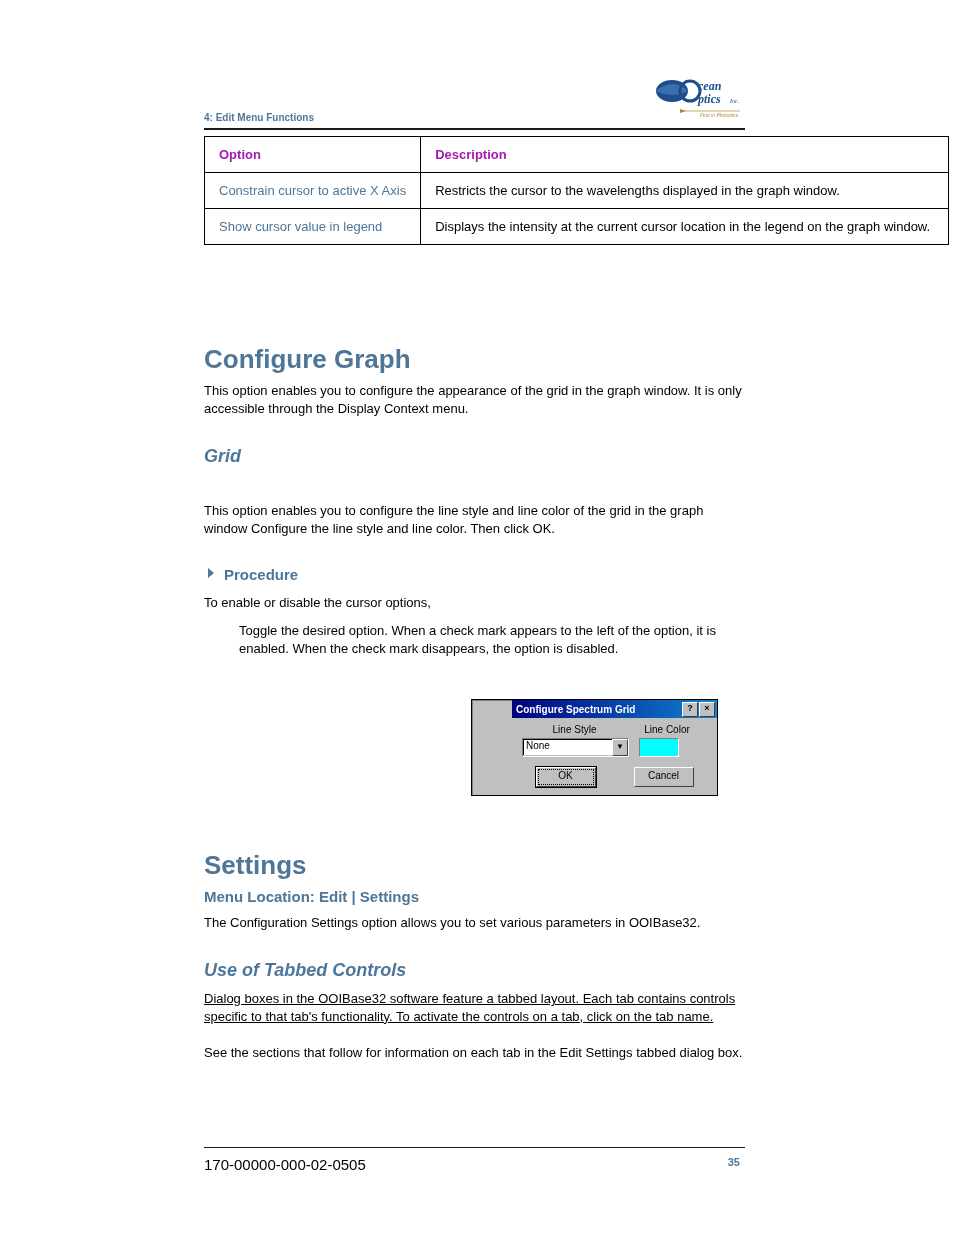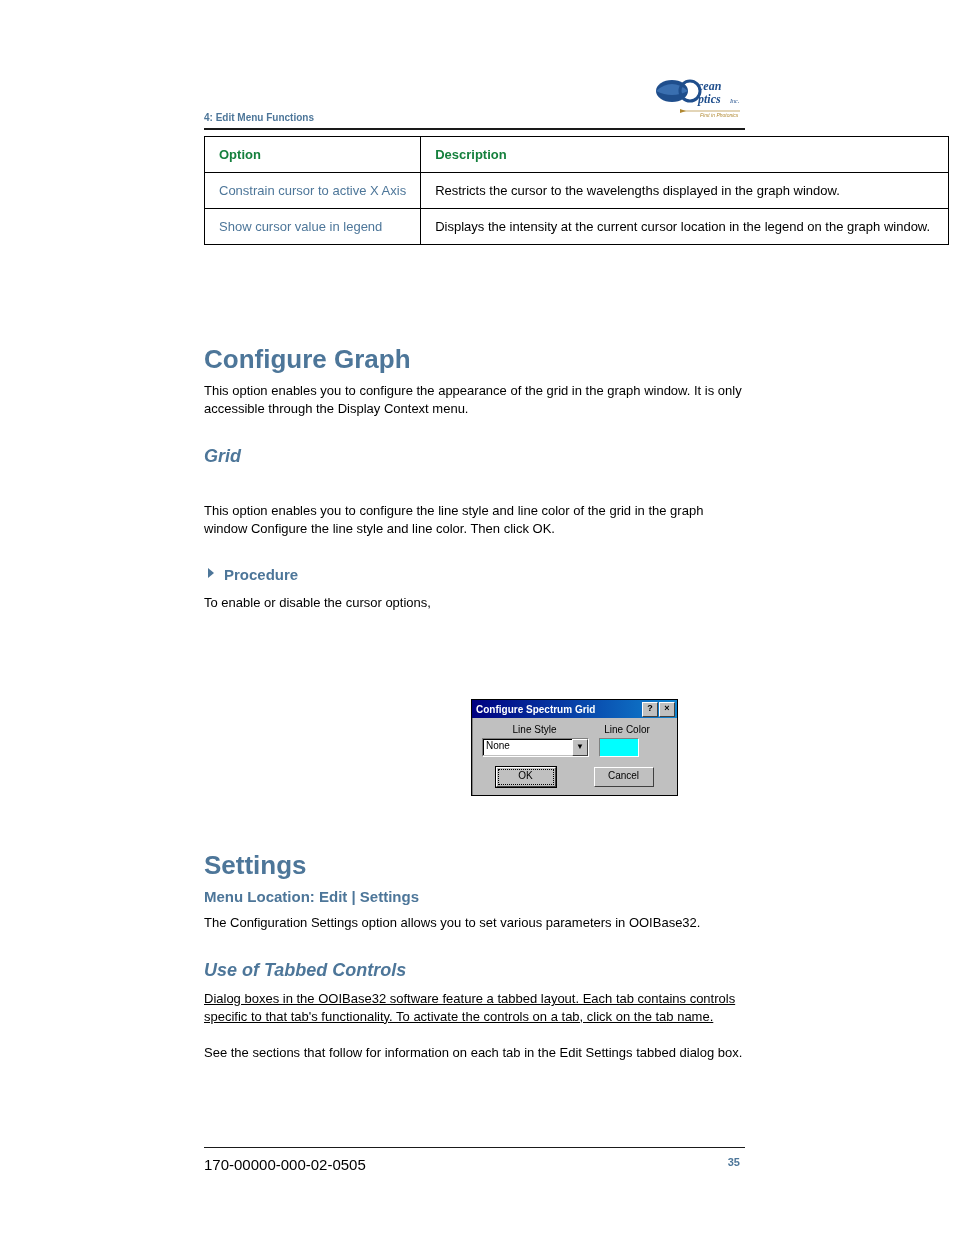--- a/index.html
+++ b/index.html
@@ -50,21 +50,21 @@
     font-size: 13px;
   }
   table.opts th, table.opts td {
     border: 1px solid #000;
     padding: 10px 14px;
     vertical-align: top;
     text-align: left;
   }
   table.opts th {
     font-weight: bold;
-    color: #15803d;
+    color: #a21caf;
     font-size: 13px;
   }
   table.opts td.optname {
     font-weight: normal;
     color: #4d7699;
     white-space: nowrap;
   }
   table.opts col.c1 { width: 198px; }
 
   
@@ -98,20 +98,21 @@
   
   .dialog {
     position: absolute;
     top: 687px;
     left: 372px;
     width: 205px;
     background: #c0c0c0;
     border: 1px solid #000;
     box-shadow: 1px 1px 0 #808080 inset;
     font-family: Tahoma, Arial, sans-serif;
+    padding-left: 40px;
   }
   .dlg-titlebar {
     display: flex;
     align-items: center;
     background: linear-gradient(to right, #000080, #1084d0);
     color: #fff;
     font-size: 10px;
     font-weight: bold;
     padding: 2px 2px 2px 4px;
     height: 14px;
@@ -292,20 +293,23 @@
       <span>
         <svg width="14" height="14" viewBox="0 0 14 14">
             <path d="M4 2 L10 7 L4 12 Z" fill="#4d7699"></path>
           </svg>
       </span>
       <span>Procedure</span>
     </h3>
   </div>
   <div class="block" style="top:582px;">
     <p class="body">To enable or disable the cursor options,</p>
+  </div>
+  <div class="block" style="top:610px; left:140px;">
+    <p class="body">Toggle the desired option. When a check mark appears to the left of the option, it is enabled. When the check mark disappears, the option is disabled.</p>
   </div>
 
   <div class="dialog">
     <div class="dlg-titlebar">
       <span class="dlg-title">Configure Spectrum Grid</span>
       <span class="dlg-btns">
         <span class="dlg-sysbtn">?</span>
         <span class="dlg-sysbtn">×</span>
       </span>
     </div>

